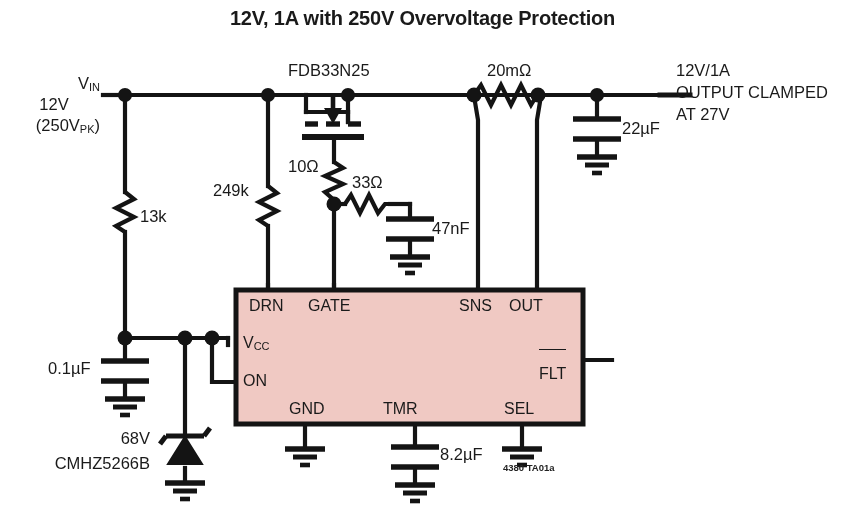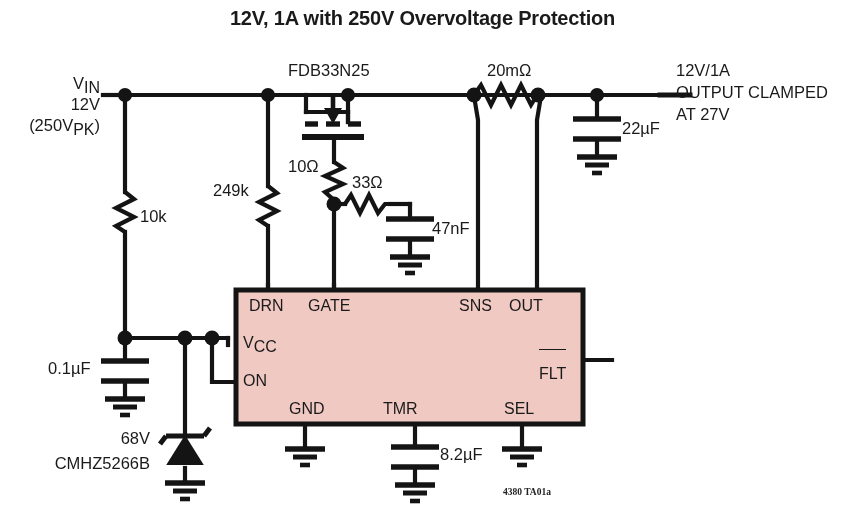--- a/index.html
+++ b/index.html
@@ -4,21 +4,21 @@
 <style>
   html,body{margin:0;padding:0;background:#ffffff;}
   body{width:845px;height:527px;font-family:"Liberation Sans",sans-serif;color:#111;overflow:hidden;}
   #root{position:relative;width:845px;height:527px;}
   #schem{position:absolute;left:0;top:0;}
   .t{position:absolute;font-family:"Liberation Sans",sans-serif;color:#1a1a1a;white-space:nowrap;line-height:1.08;}
   #title{left:0;top:8px;width:845px;text-align:center;font-size:20px;font-weight:bold;letter-spacing:-0.2px;}
   .lbl{font-size:16.5px;}
   .cap{font-size:9.5px;font-weight:bold;color:#222;}
   .pin{font-size:16px;}
-  .sub{font-size:16px;vertical-align:-0.22em;}
+  .sub{font-size:11px;vertical-align:-0.22em;}
   .ovl{border-top:1.7px solid #1a1a1a;padding-top:16px;display:inline-block;line-height:1.02;}
   .r{text-align:right;}
 </style>
 </head>
 <body>
 
 <div id="root">
 
   <div class="t" id="title">12V, 1A with 250V Overvoltage Protection</div>
 
@@ -173,29 +173,29 @@
       <circle cx="334" cy="204" r="7.5"></circle>
       <circle cx="125" cy="338" r="7.5"></circle>
       <circle cx="185" cy="338" r="7.5"></circle>
       <circle cx="212" cy="338" r="7.5"></circle>
     </g>
 
     <rect x="236" y="290" width="347" height="134" fill="#f0c9c3" stroke="#141414" stroke-width="5"></rect>
   </svg>
 
   <div class="t lbl r" style="left:8px;top:75px;width:92px;"><span>V</span><span class="sub">IN</span></div>
-  <div class="t lbl r" style="left:8px;top:96px;width:92px;">12V</div>
+  <div class="t lbl r" style="left:8px;top:96px;width:92px;text-align:center;">12V</div>
   <div class="t lbl r" style="left:0px;top:117px;width:100px;"><span>(250V</span><span class="sub">PK</span><span>)</span></div>
 
   <div class="t lbl" style="left:676px;top:62px;">12V/1A</div>
   <div class="t lbl" style="left:676px;top:84px;">OUTPUT CLAMPED</div>
   <div class="t lbl" style="left:676px;top:106px;">AT 27V</div>
 
   <div class="t lbl" style="left:288px;top:62px;">FDB33N25</div>
-  <div class="t lbl" style="left:140px;top:208px;">10k</div>
+  <div class="t lbl" style="left:140px;top:208px;">13k</div>
   <div class="t lbl" style="left:213px;top:182px;">249k</div>
   <div class="t lbl" style="left:288px;top:158px;">10Ω</div>
   <div class="t lbl" style="left:352px;top:174px;">33Ω</div>
   <div class="t lbl" style="left:432px;top:220px;">47nF</div>
   <div class="t lbl" style="left:487px;top:62px;">20mΩ</div>
   <div class="t lbl" style="left:622px;top:120px;">22µF</div>
   <div class="t lbl" style="left:48px;top:360px;">0.1µF</div>
   <div class="t lbl" style="left:440px;top:446px;">8.2µF</div>
   <div class="t lbl r" style="left:60px;top:430px;width:90px;">68V</div>
   <div class="t lbl r" style="left:20px;top:455px;width:130px;">CMHZ5266B</div>
@@ -208,15 +208,15 @@
   <div class="t pin" style="left:243px;top:334px;"><span>V</span><span class="sub">CC</span></div>
   <div class="t pin" style="left:243px;top:372px;">ON</div>
 
   <div class="t pin" style="left:539px;top:349px;"><span class="ovl">FLT</span></div>
 
   <div class="t pin" style="left:289px;top:400px;">GND</div>
   <div class="t pin" style="left:383px;top:400px;">TMR</div>
   <div class="t pin" style="left:504px;top:400px;">SEL</div>
 
 
-  <div class="t cap" style="left:503px;top:487px;font-family:Liberation Serif, serif;">4380 TA01a</div>
+  <div class="t cap" style="left:503px;top:463px;">4380 TA01a</div>
 
 </div>
 
 </body></html>

